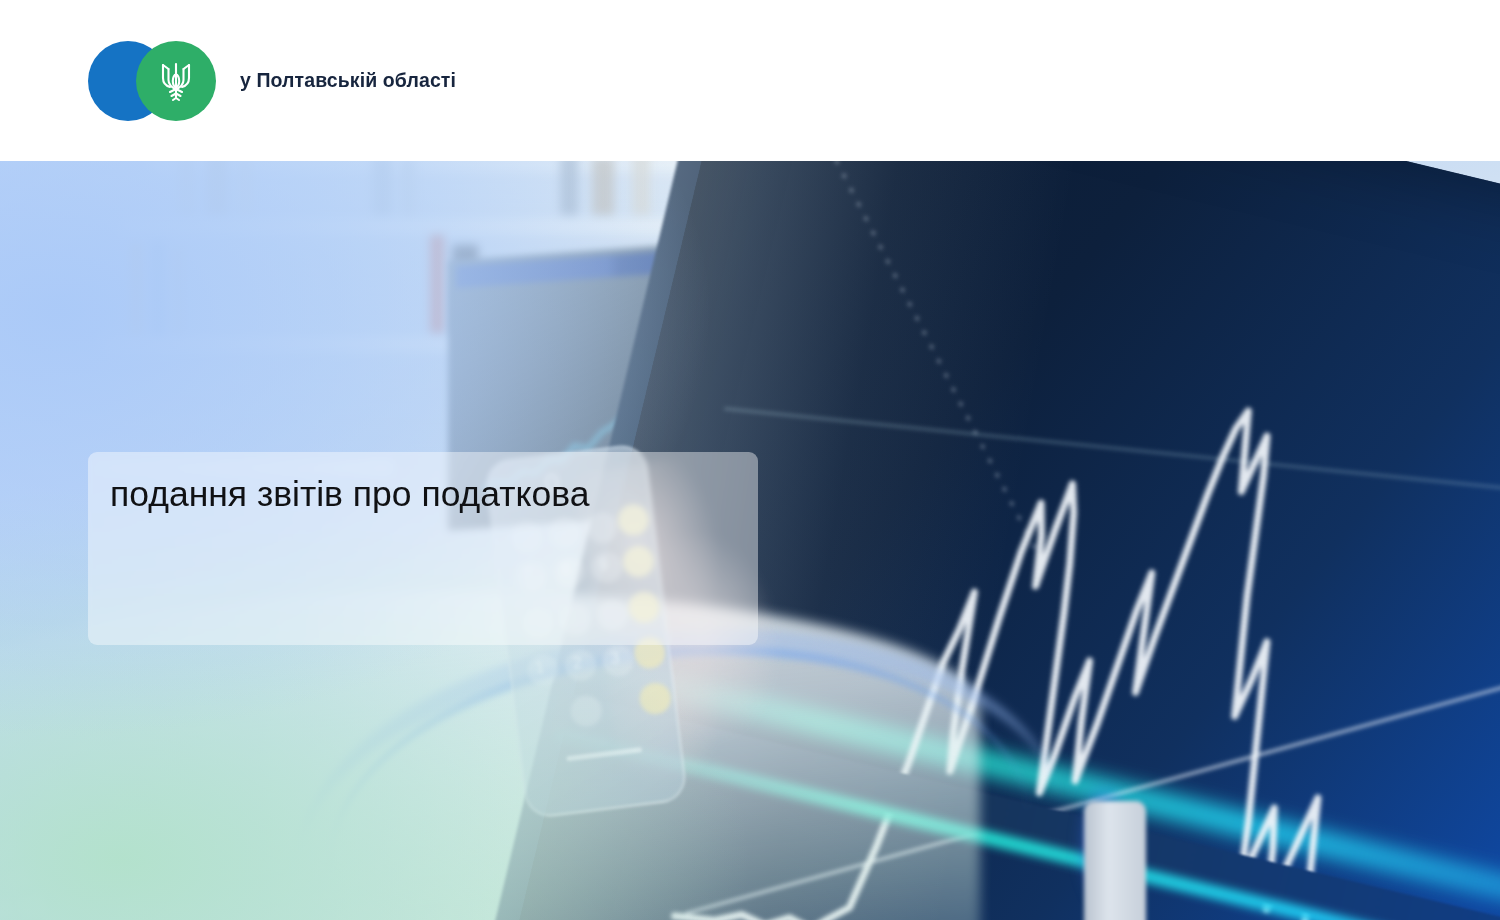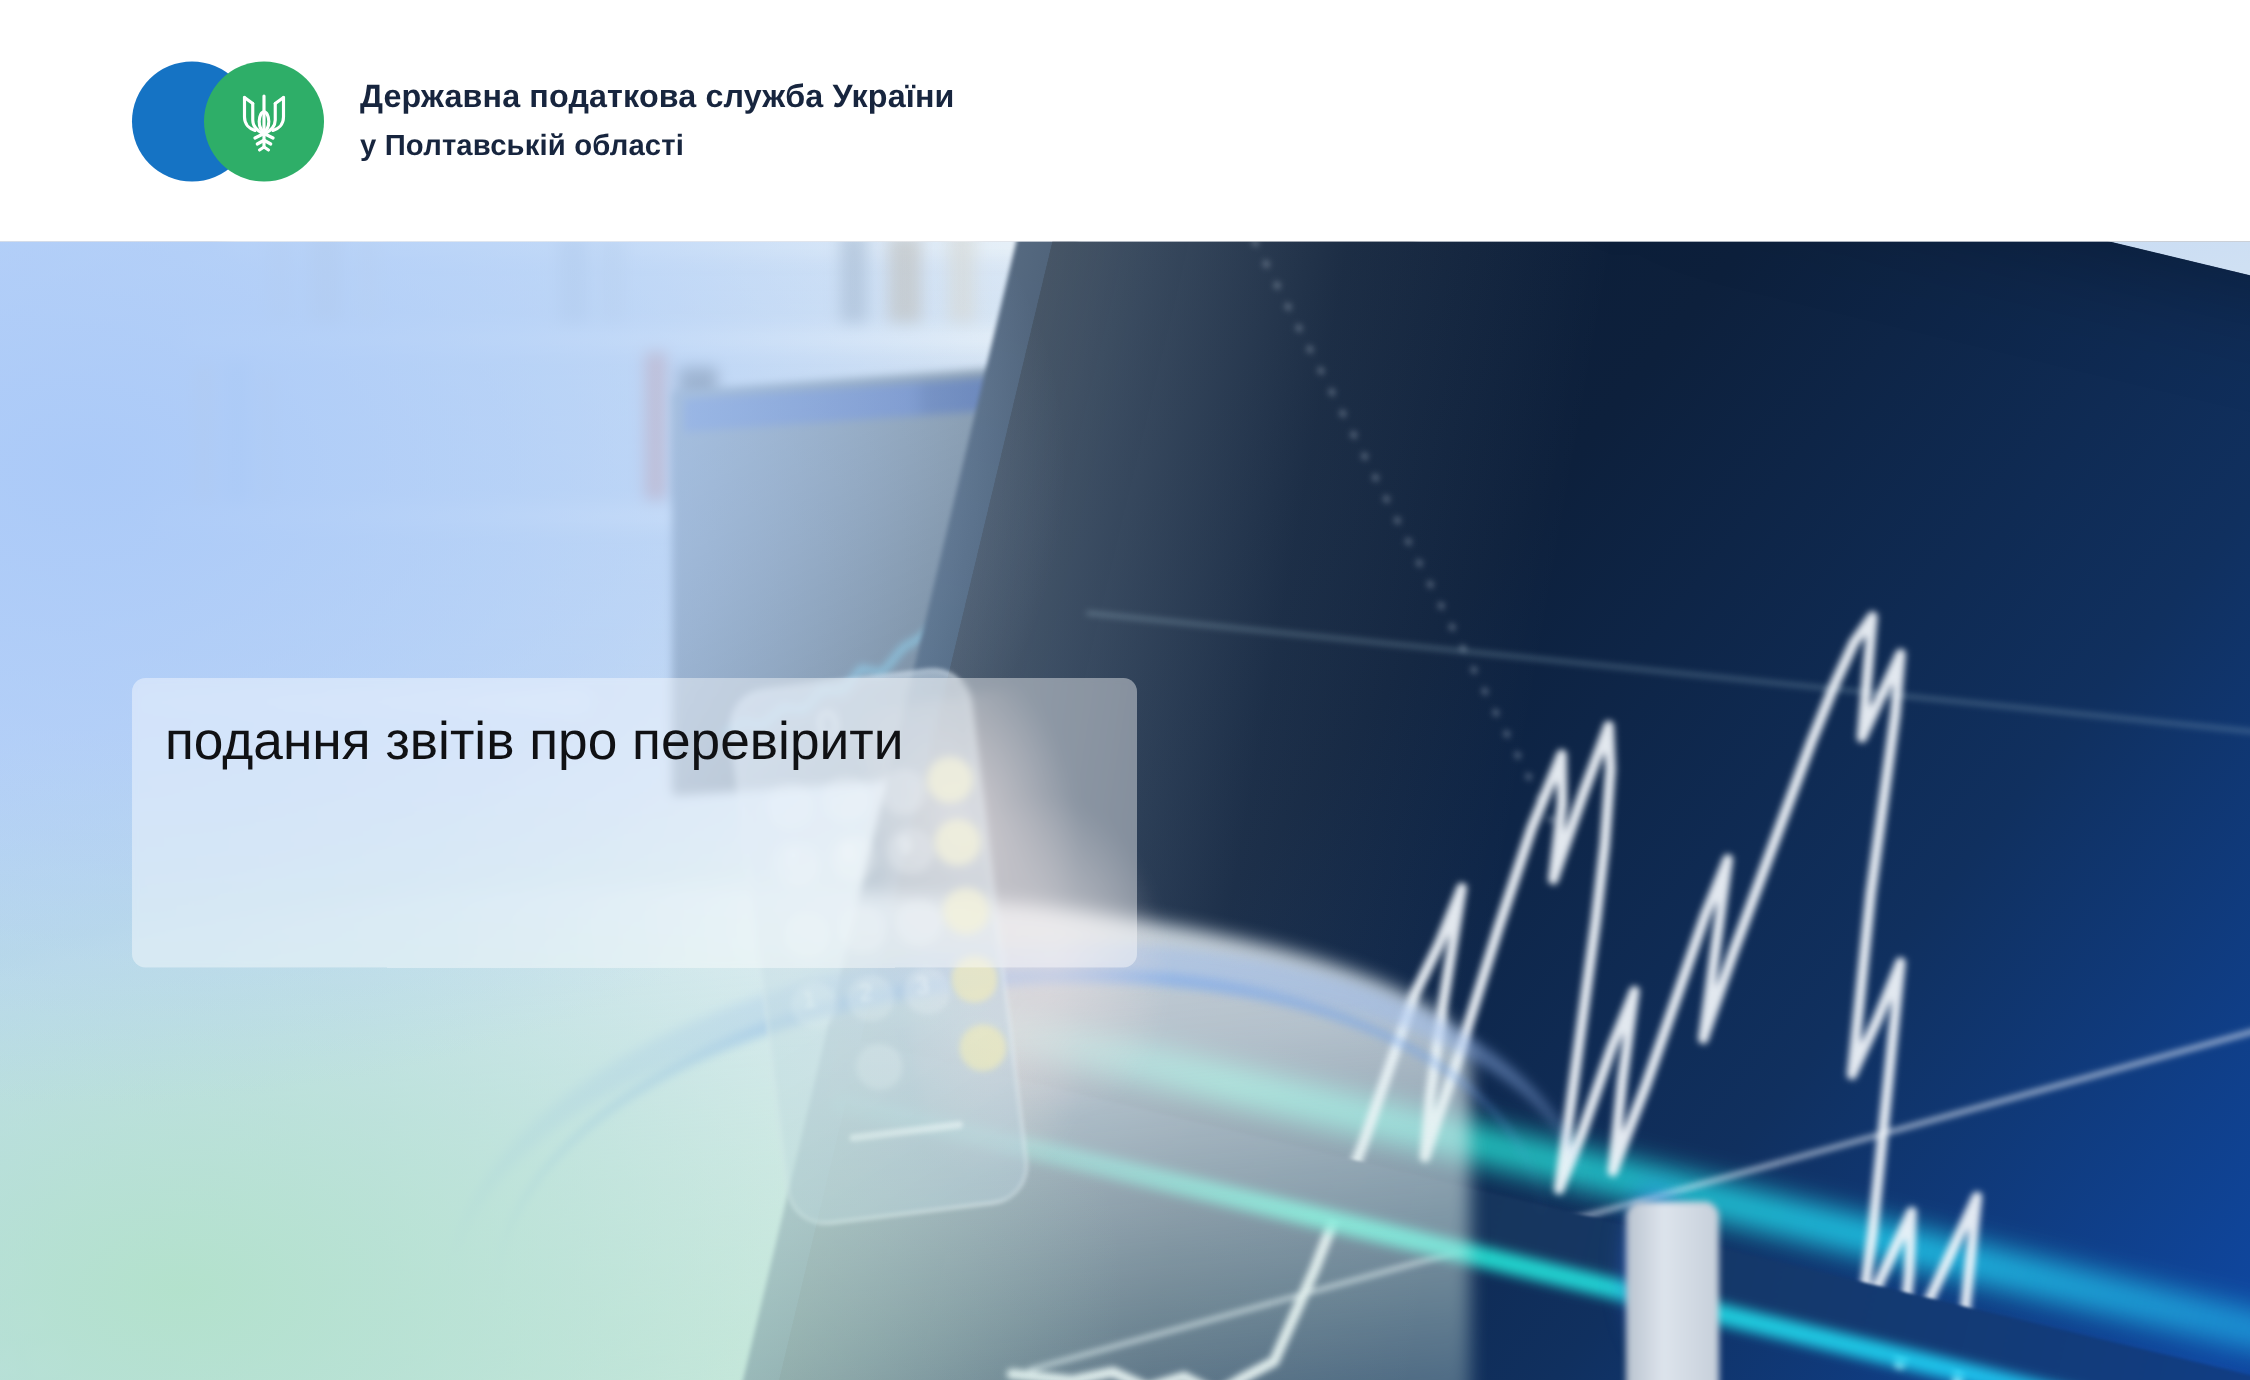--- a/index.html
+++ b/index.html
@@ -487,24 +487,23 @@
               <path d="M32 7 L26.5 11"></path>
               <path d="M13 34 L19 31 L25 34"></path>
               <path d="M14.5 38 L19 35.5 L23.5 38"></path>
               <path d="M16 42 L19 40 L22 42"></path>
               <ellipse cx="19" cy="23" rx="3.2" ry="6.4"></ellipse>
             </g>
           </svg>
         </div>
       </div>
       <div class="logo-text">
-        <div class="org-line1">Державна податкова служба України</div>
         <div class="org-line3">у Полтавській області</div>
       </div>
     </div>
   </div>
 
   <div class="subtitle-panel"></div>
   <div class="subtitle">
-    <div>подання звітів про перевірити</div>
+    <div>подання звітів про податкова</div>
   </div>
 
 </div>
 
 </body></html>

